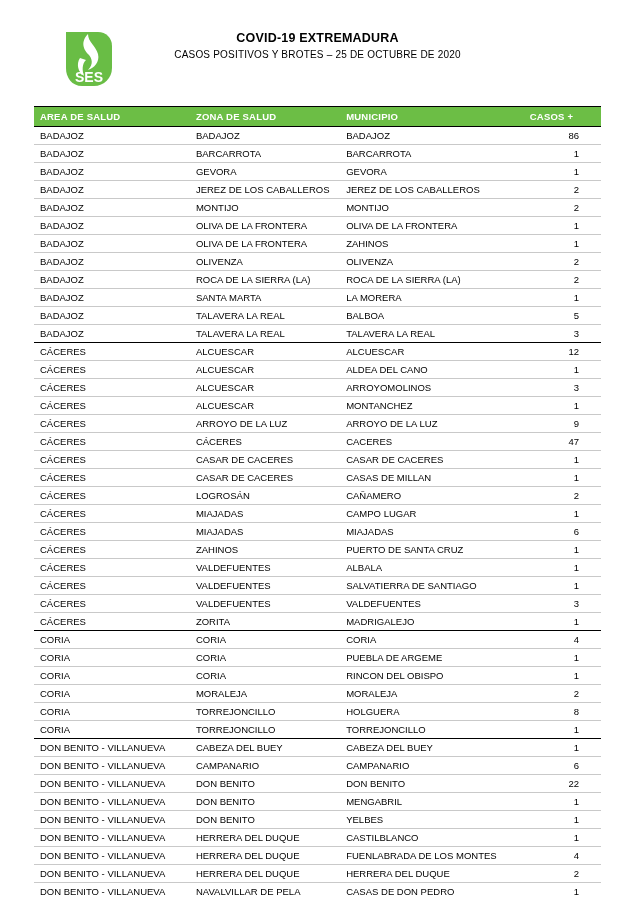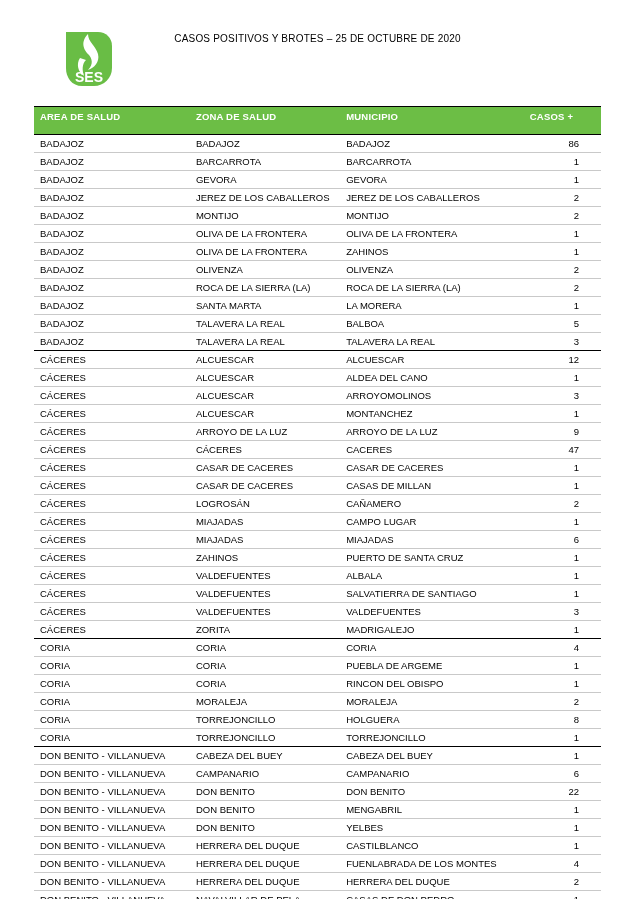--- a/index.html
+++ b/index.html
@@ -66,21 +66,21 @@
   table.data col.c2 { width: 26.5%; }
   table.data col.c3 { width: 31%; }
   table.data col.c4 { width: 15%; }
 
   thead th {
     background: #6cbe45;
     color: #ffffff;
     font-size: 9.5px;
     font-weight: bold;
     text-align: left;
-    padding: 4px 4px 12px 6px;
+    padding: 4px 4px 4px 6px;
     letter-spacing: .2px;
     border-top: 1.6px solid #000;
     border-bottom: 1.6px solid #000;
   }
   thead th.num {
     text-align: center;
     padding-right: 20px;
   }
   tbody td {
     padding: 2px 4px 2px 6px;
@@ -106,20 +106,21 @@
   <div class="header">
     <div class="logo">
       <svg width="62" height="70" viewBox="0 0 62 70" xmlns="http://www.w3.org/2000/svg">
         <path d="M8 4 L40 4 C48 4 54 10 54 18 L54 40 C54 50 46 58 36 58 L24 58 C14 58 8 50 8 40 Z" fill="#69bd45"></path>
         <path d="M30 6 C22 14 26 22 30 26 C34 30 36 36 30 42 C36 40 42 34 40 26 C38 18 30 14 30 6 Z" fill="#ffffff"></path>
         <path d="M22 30 C18 36 20 44 26 48 C24 42 24 36 28 32 Z" fill="#ffffff"></path>
         <text x="31" y="54" font-family="Liberation Sans, sans-serif" font-size="14" font-weight="bold" fill="#ffffff" text-anchor="middle">SES</text>
       </svg>
     </div>
     <div class="title-block">
+      <div class="title-line1">COVID-19 EXTREMADURA</div>
       <div class="title-line2">CASOS POSITIVOS Y BROTES – 25 DE OCTUBRE DE 2020</div>
     </div>
   </div>
 
   <table class="data">
     <colgroup>
       <col class="c1">
         <col class="c2">
         <col class="c3">
         <col class="c4">

